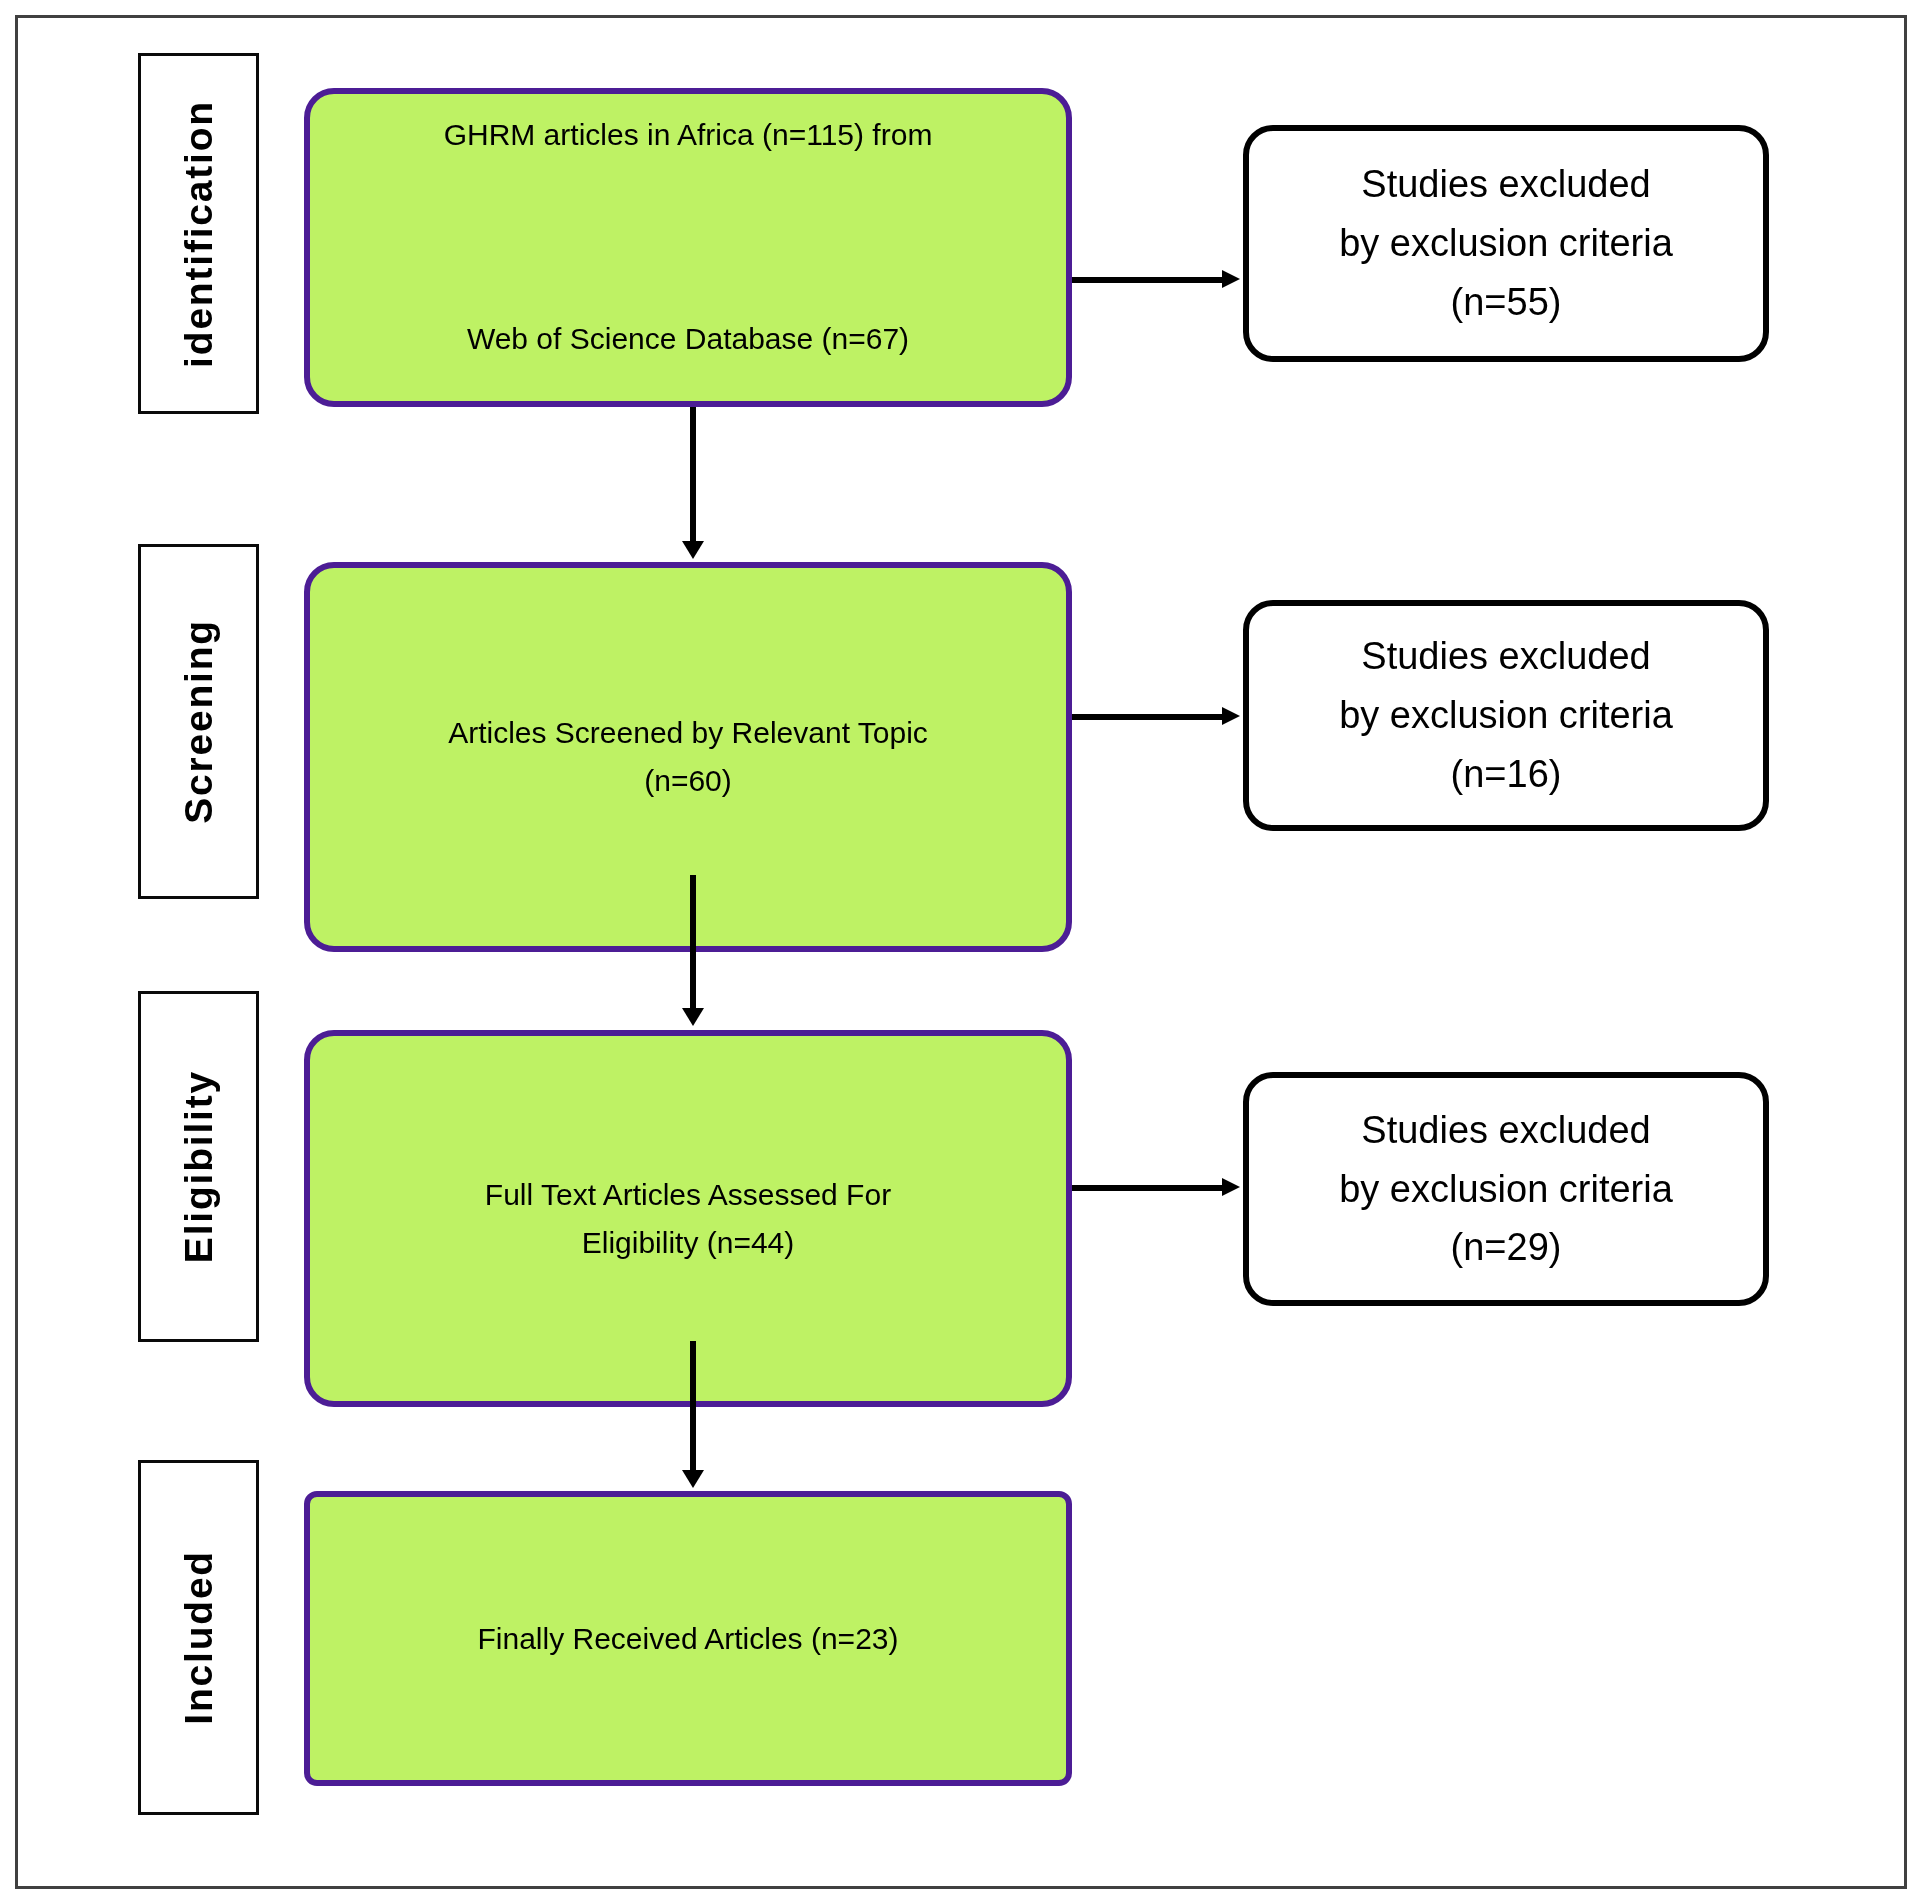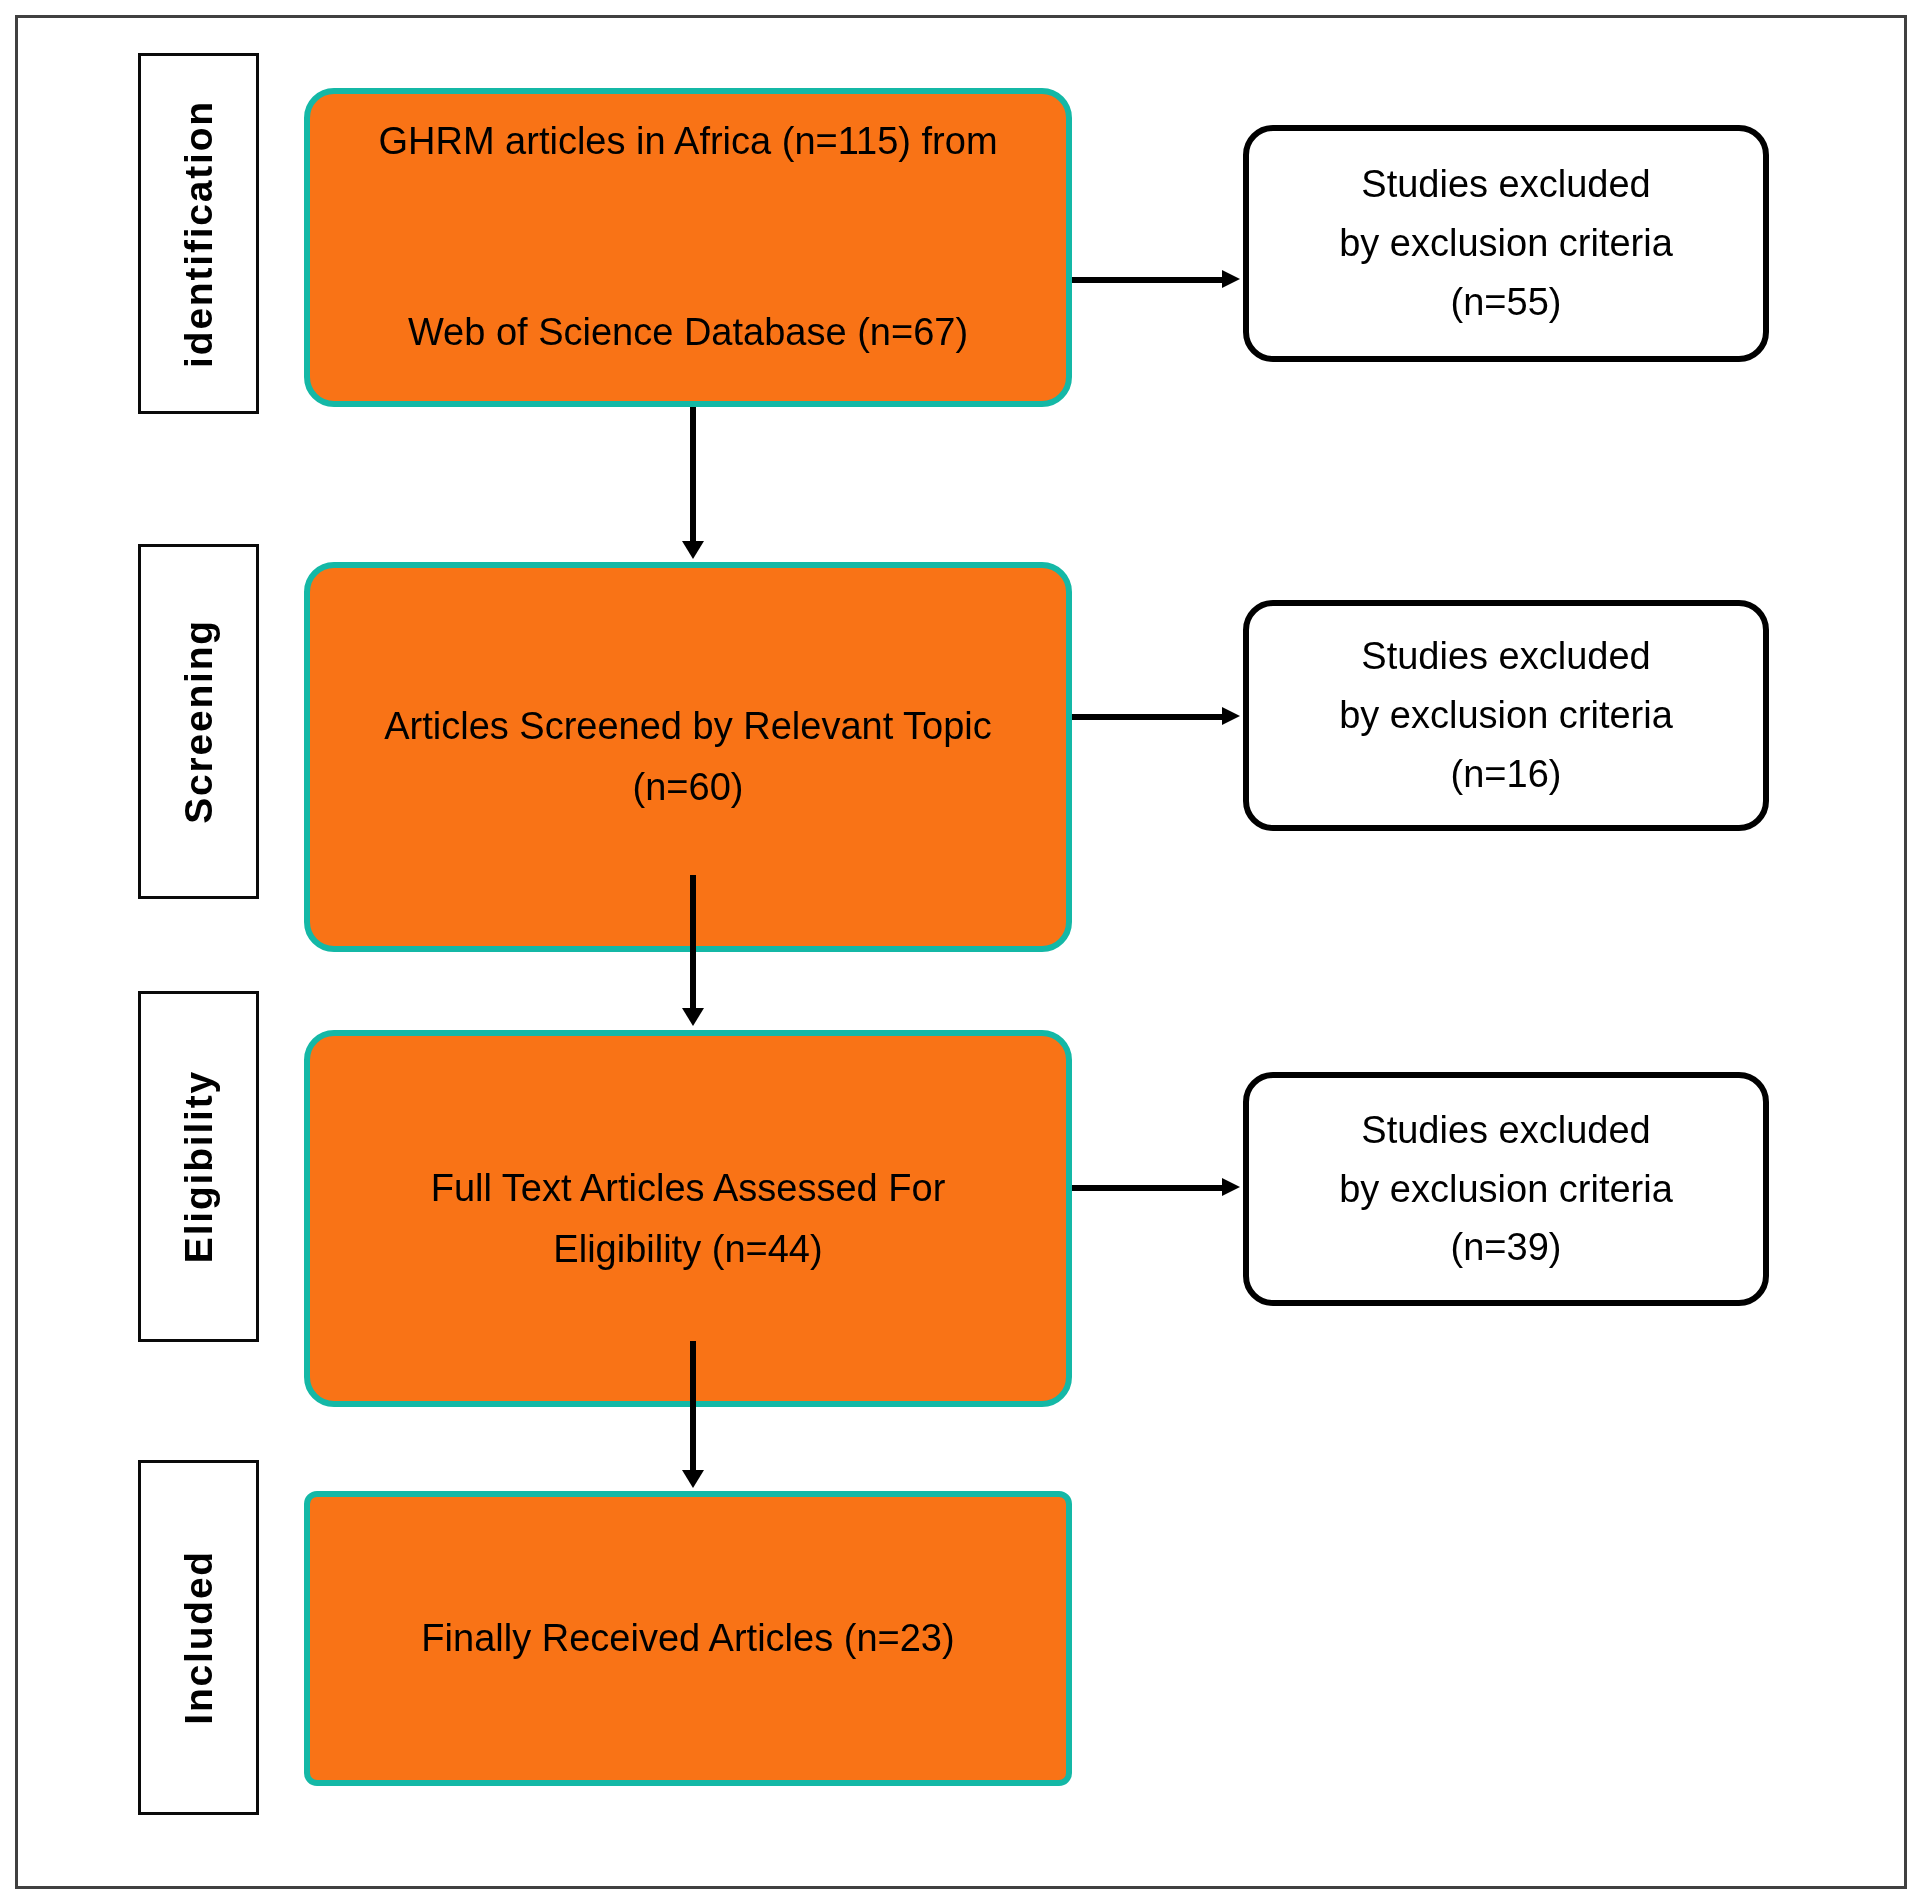--- a/index.html
+++ b/index.html
@@ -41,30 +41,30 @@
     transform: rotate(180deg);
     font-size: 39px;
     font-weight: bold;
     letter-spacing: 1.8px;
     white-space: nowrap;
   }
   .flow-box {
     position: absolute;
     left: 304px;
     width: 768px;
-    border: 6px solid #14b8a6;
+    border: 6px solid #4c1d95;
     border-radius: 30px;
     box-sizing: border-box;
-    background: #f97316;
+    background: #bef264;
     display: flex;
     flex-direction: column;
     align-items: center;
     justify-content: center;
     text-align: center;
-    font-size: 38px;
+    font-size: 30px;
     line-height: 1.6;
   }
   .flow-box .line { white-space: nowrap; }
   .flow-box.spread {
     justify-content: space-between;
     padding: 17px 18px 38px 18px;
   }
   .side-box {
     position: absolute;
     left: 1243px;
@@ -155,21 +155,21 @@
 
   <div class="side-box" style="top:600px;height:231px;">
     <span class="line">Studies excluded</span>
     <span class="line">by exclusion criteria</span>
     <span class="line">(n=16)</span>
   </div>
 
   <div class="side-box" style="top:1072px;height:234px;">
     <span class="line">Studies excluded</span>
     <span class="line">by exclusion criteria</span>
-    <span class="line">(n=39)</span>
+    <span class="line">(n=29)</span>
   </div>
 
   <div class="vline" style="left:690px;top:407px;height:135px;"></div>
   <div class="head-down" style="left:682px;top:541px;"></div>
 
   <div class="vline" style="left:690px;top:875px;height:135px;"></div>
   <div class="head-down" style="left:682px;top:1008px;"></div>
 
   <div class="vline" style="left:690px;top:1341px;height:130px;"></div>
   <div class="head-down" style="left:682px;top:1470px;"></div>

